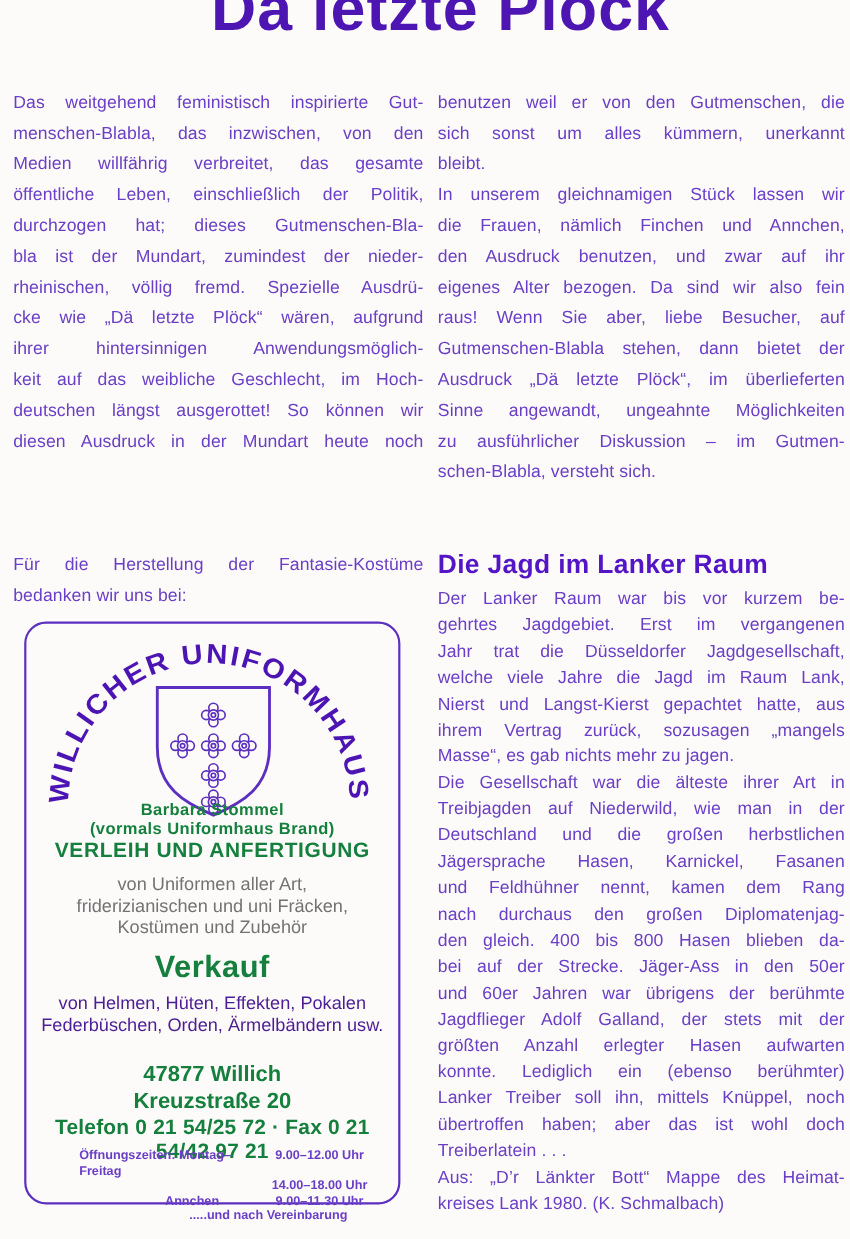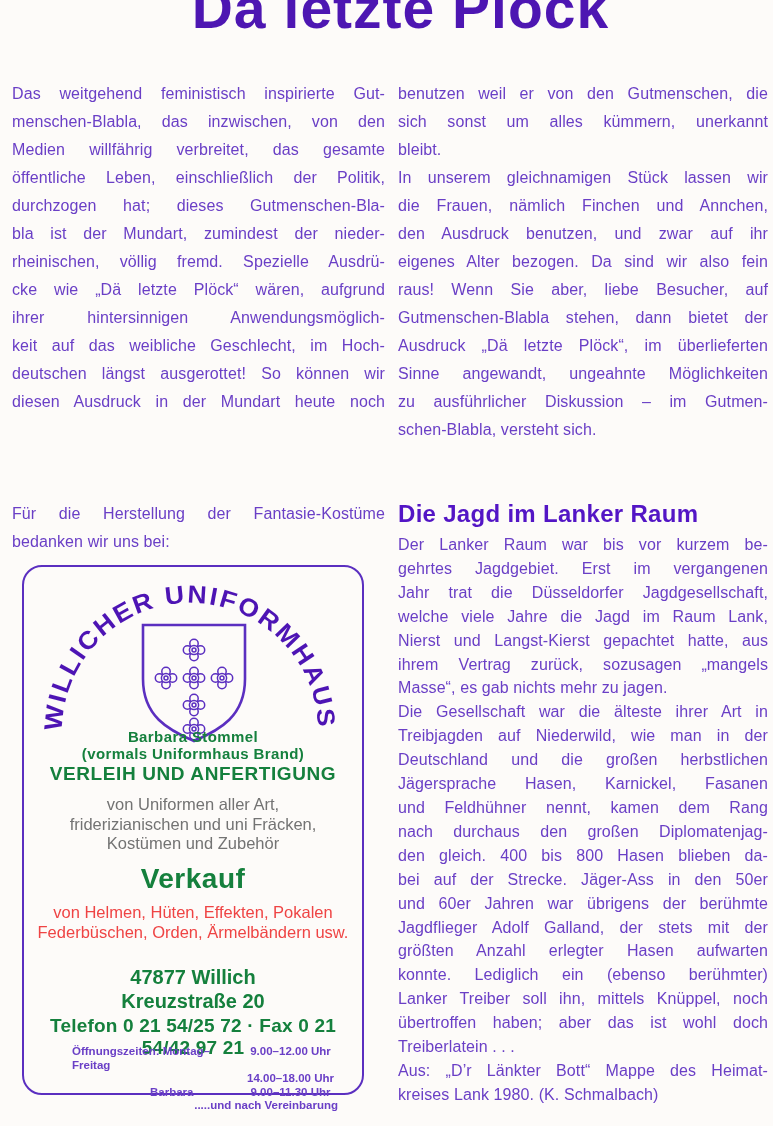--- a/index.html
+++ b/index.html
@@ -51,32 +51,32 @@
     background:#fdfbf9;
     box-sizing:border-box;
   }
   .ad-box svg.logo{position:absolute;top:6px;left:0;}
   .ad-text{position:absolute;left:0;right:0;text-align:center;color:#15803d;}
   .ad-owner  {top:161px;font-size:15px;font-weight:700;letter-spacing:.4px;}
   .ad-former {top:178px;font-size:15px;font-weight:700;letter-spacing:.4px;}
   .ad-services{top:196px;font-size:19px;font-weight:700;letter-spacing:.6px;}
   .ad-services-detail{top:228px;font-size:16.5px;font-weight:400;color:#737373;line-height:19.5px;}
   .ad-sale-heading{top:296px;font-size:28px;font-weight:700;letter-spacing:.5px;}
-  .ad-sale-detail{top:336px;font-size:16.5px;font-weight:400;color:#ef4444;line-height:19.5px;}
+  .ad-sale-detail{top:336px;font-size:16.5px;font-weight:400;color:#4c1d95;line-height:19.5px;}
   .ad-address{top:398px;font-size:20px;font-weight:700;line-height:24px;}
   .ad-phone{top:448px;font-size:19px;font-weight:700;letter-spacing:.2px;}
   .ad-hours{
     position:absolute;left:48px;right:24px;top:478px;
     font-size:11.5px;font-weight:700;color:#6a3fc6;line-height:13.5px;
   }
   .h-row{display:flex;}
   .h-day{flex:1 1 auto;text-align:left;}
   .h-row:nth-child(3) .h-day{padding-left:78px;}
   .h-time{flex:0 0 95px;text-align:center;}
-  .h-note{padding-left:78px;text-align:right;}
+  .h-note{padding-left:78px;text-align:center;}
 </style>
 </head>
 <body>
 
 <div class="page">
 
   <div class="title-clip">
     <h1>Dä letzte Plöck</h1>
   </div>
 
@@ -238,21 +238,21 @@
       <div>
           <div class="h-row">
             <span class="h-day">Öffnungszeiten: Montag–Freitag</span>
             <span class="h-time">9.00–12.00 Uhr</span>
           </div>
           <div class="h-row">
             <span class="h-day"></span>
             <span class="h-time">14.00–18.00 Uhr</span>
           </div>
           <div class="h-row">
-            <span class="h-day">Barbara</span>
+            <span class="h-day">Annchen</span>
             <span class="h-time">9.00–11.30 Uhr</span>
           </div>
         </div>
       <div class="h-note">.....und nach Vereinbarung</div>
     </div>
 
   </div>
 
 </div>
 

